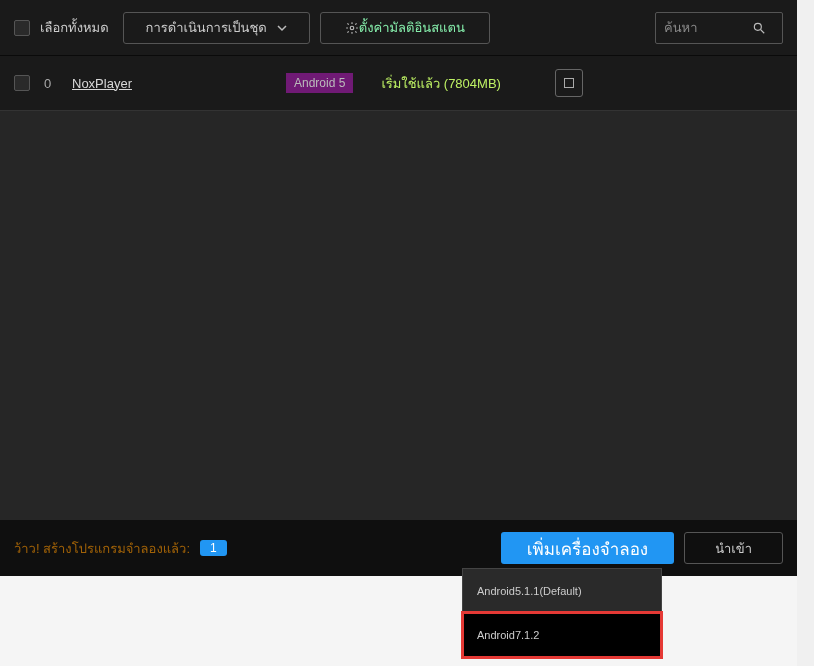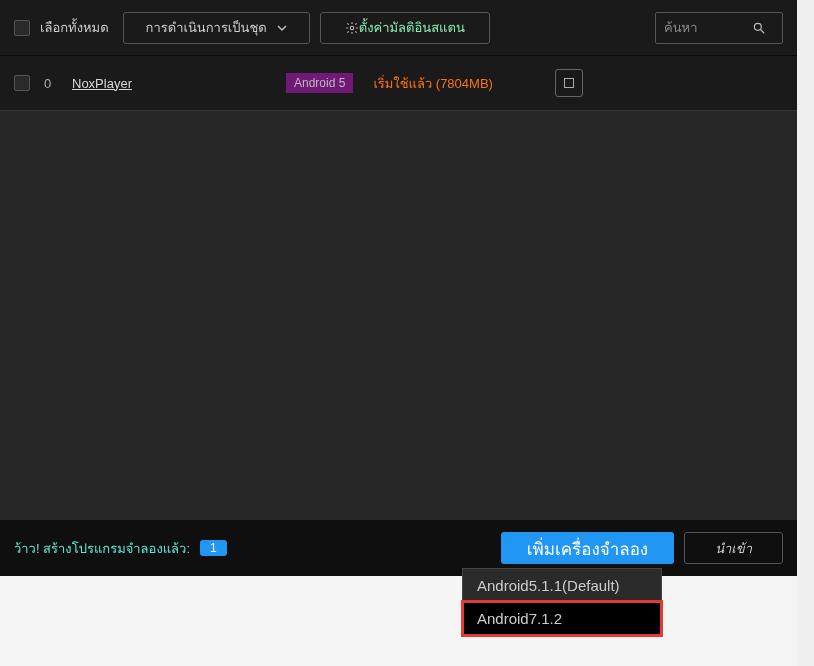--- a/index.html
+++ b/index.html
@@ -103,40 +103,40 @@
   }
   .row-idx { color: #aaa; width: 14px; text-align: left; }
   .row-name { color: #d8d8d8; flex: 0 0 200px; text-decoration: underline; }
   .badge {
     background: #701a75;
     color: #bbb;
     padding: 3px 8px;
     border-radius: 0;
     font-size: 12px;
   }
-  .row-status { color: #f97316; margin-left: 6px; }
+  .row-status { color: #bef264; margin-left: 14px; }
   .row-actions { margin-left: auto; display:flex; gap:8px; align-items:center; padding-right:200px;}
   .stop-btn {
     width: 28px; height: 28px;
     border: 1px solid #666;
     border-radius: 3px;
     display: flex; align-items:center; justify-content:center;
     cursor:pointer;
   }
   .stop-sq { width:10px; height:10px; border:1px solid #aaa; }
   .content-fill { flex: 1; background: #262626; }
   .footer {
     height: 56px;
     background: #0f0f0f;
     display: flex;
     align-items: center;
     padding: 0 14px;
     gap: 10px;
   }
-  .footer-text { color: #5eead4; }
+  .footer-text { color: #a16207; }
   .count-badge {
     background: #2196f3;
     color: #fff;
     padding: 1px 10px;
     border-radius: 3px;
     font-size: 12px;
   }
   .footer-spacer { flex: 1; }
   .primary-btn {
     height: 32px;
@@ -151,36 +151,35 @@
   }
   .ghost-btn {
     height: 32px;
     background: transparent;
     color: #ccc;
     border: 1px solid #555;
     border-radius: 3px;
     padding: 0 30px;
     cursor: pointer;
     font-size: 13px;
-    font-style: italic;
   }
   .popup {
     position: absolute;
     left: 462px;
     top: 568px;
     width: 200px;
     background: #2a2a2a;
     border: 1px solid #444;
     z-index: 10;
   }
   .popup-item {
-    padding: 8px 14px;
-    color: #ccc;
-    cursor: pointer;
-    font-size: 15px;
+    padding: 16px 14px;
+    color: #ccc;
+    cursor: pointer;
+    font-size: 11px;
   }
   .popup-item.hl {
     background: #000000;
     outline: 3px solid #e53935;
     outline-offset: -1px;
     position: relative;
   }
   .below-footer {
     height: 90px;
     background: #f5f5f5;

